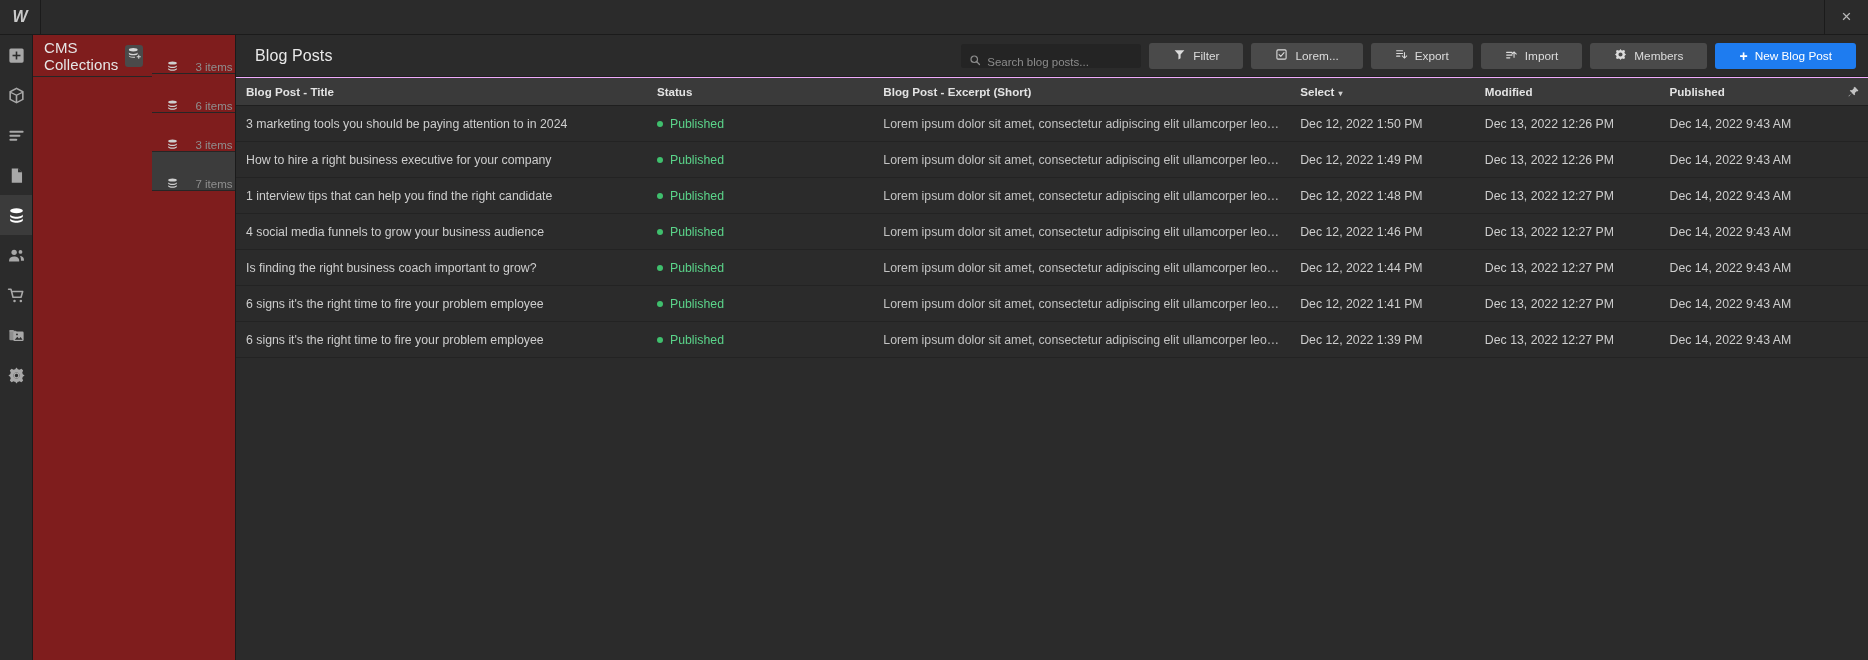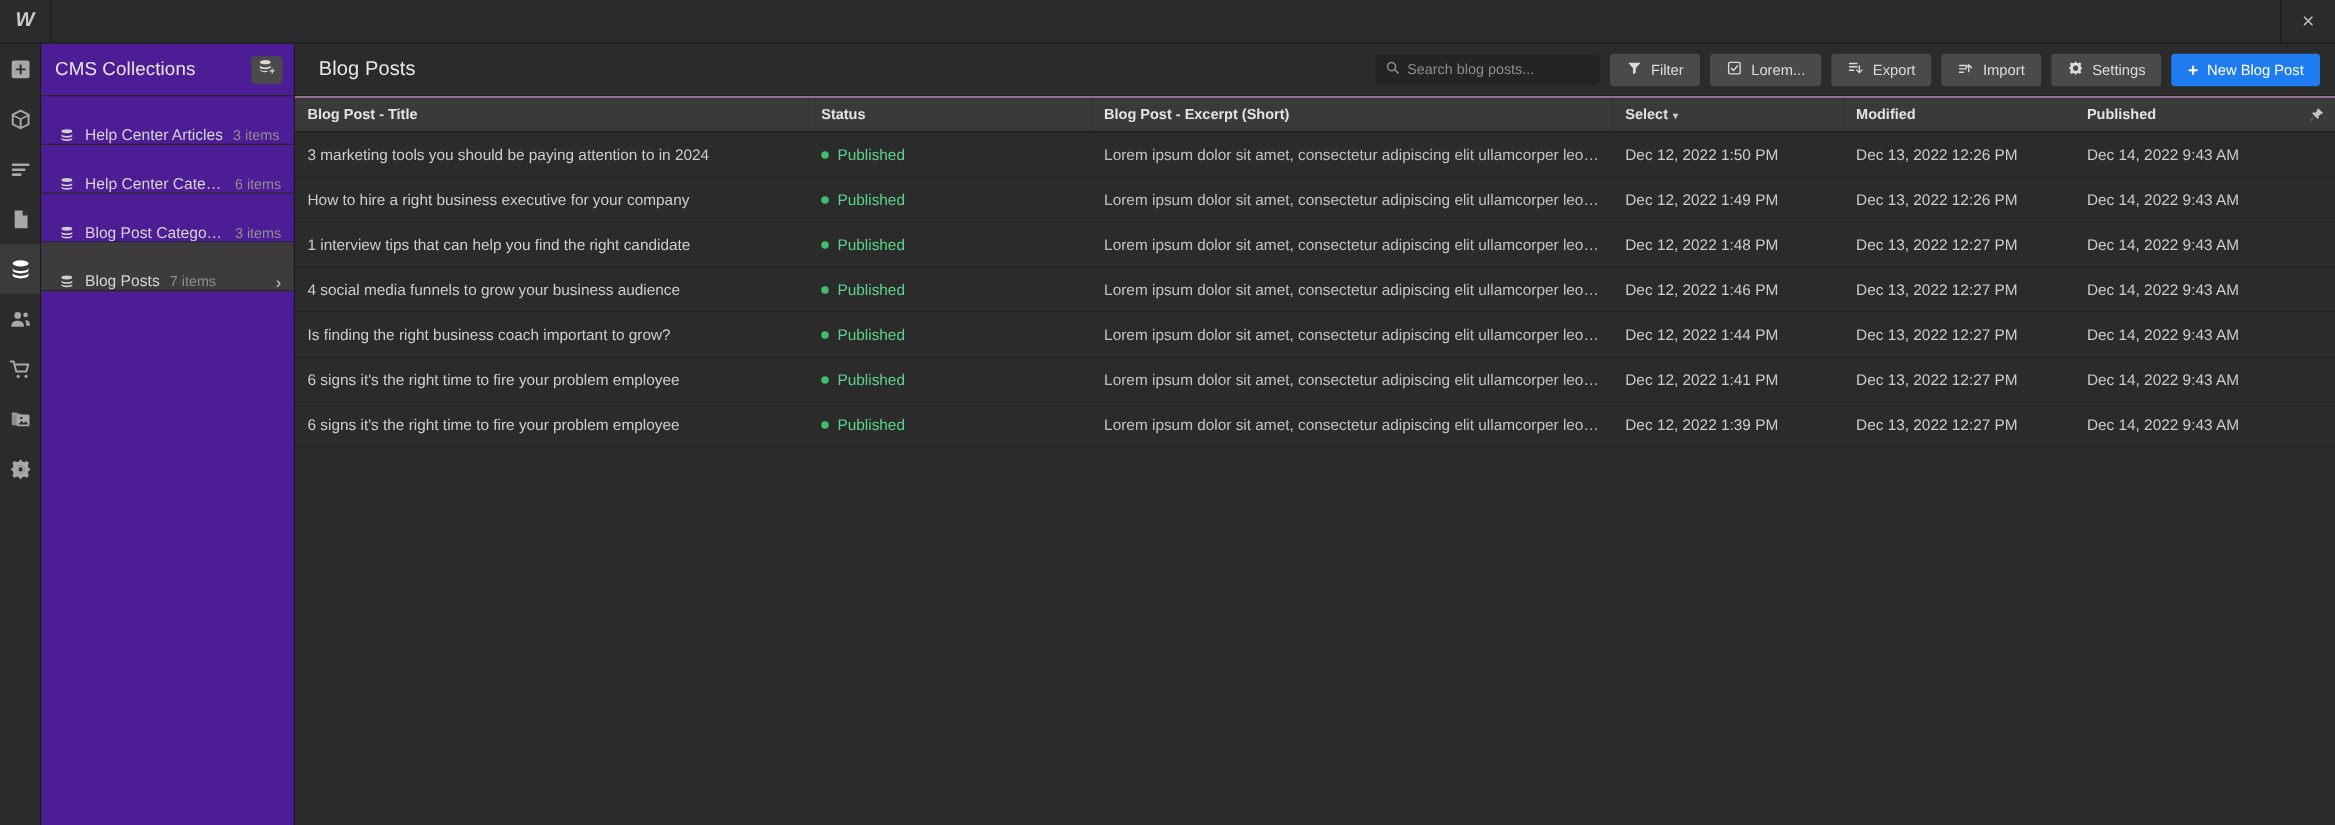--- a/index.html
+++ b/index.html
@@ -40,22 +40,22 @@
   }
   .rail-item {
     height: 40px; display: flex; align-items: center; justify-content: center;
     color: #a8a8a8;
   }
   .rail-item svg { width: 19px; height: 19px; display:block; }
   .rail-item.active { background: #3b3b3b; color: #ffffff; }
 
   
   .collections {
-    width: 203px; flex: 0 0 203px; background: #4c1d95;
-    border-right: 1px solid #1b1b1b; display: flex; flex-direction: column;
+    width: 203px; flex: 0 0 203px; background: #7f1d1d;
+    border-right: 1px solid #1b1b1b; display: flex; flex-direction: row;
   }
   .coll-head {
     height: 42px; flex:0 0 42px; display: flex; align-items: center;
     padding: 0 9px 0 11px; border-bottom: 1px solid #262626;
   }
   .coll-title { font-size: 15px; color: #e6e6e6; flex: 1 1 auto; letter-spacing: .1px;}
   .coll-add {
     width: 25px; height: 22px; border-radius: 3px; background: #4a4a4a;
     display: flex; align-items: center; justify-content: center; color: #d8d8d8;
   }
@@ -78,28 +78,28 @@
   .main { flex: 1 1 auto; display: flex; flex-direction: column; background: #2b2b2b; min-width: 0; }
 
   .toolbar {
     height: 42px; flex: 0 0 42px; display: flex; align-items: center;
     padding: 0 12px 0 19px; gap: 8px; border-bottom: 1px solid #1f1f1f;
   }
   .page-title { font-size: 16px; color: #e9e9e9; flex: 1 1 auto; letter-spacing:.1px;}
 
   .search {
     width: 180px; height: 24px; background: #242424; border-radius: 3px;
-    display: flex; align-items: center; gap: 6px; padding: 0 8px;
+    display: flex; align-items: flex-end; gap: 6px; padding: 0 8px;
     color: #8c8c8c; font-size: 11.5px;
   }
   .search svg { width: 12px; height: 12px; flex:0 0 12px; }
 
   .btn {
     height: 26px; border-radius: 3px; background: #4a4a4a; color: #dcdcdc;
-    display: flex; align-items: center; gap: 7px; padding: 0 13px;
+    display: flex; align-items: center; gap: 7px; padding: 0 24px;
     font-size: 11.8px; white-space: nowrap;
   }
   .btn svg { width: 13px; height: 13px; flex: 0 0 13px; }
   .btn.primary { background: #1e7cf0; color: #fff; }
   .btn.primary .plus { font-size: 14px; line-height: 1; font-weight: 600; }
 
   
   .table-wrap { flex: 1 1 auto; overflow: hidden; display: flex; flex-direction: column; }
   table { width: 100%; border-collapse: collapse; table-layout: fixed; }
   thead th {
@@ -350,21 +350,21 @@
           </span>
           <span>Import</span>
         </div>
 
         <div class="btn">
           <span>
             <svg viewBox="0 0 24 24" fill="currentColor">
                 <path d="M12 1.8 10.3 4a8.4 8.4 0 0 0-1.9.8L5.7 3.6 3.6 5.7l1.2 2.7c-.4.6-.6 1.2-.8 1.9L1.8 12l2.2 1.7c.2.7.4 1.3.8 1.9l-1.2 2.7 2.1 2.1 2.7-1.2c.6.4 1.2.6 1.9.8L12 22.2l1.7-2.2c.7-.2 1.3-.4 1.9-.8l2.7 1.2 2.1-2.1-1.2-2.7c.4-.6.6-1.2.8-1.9l2.2-1.7-2.2-1.7a8.4 8.4 0 0 0-.8-1.9l1.2-2.7-2.1-2.1-2.7 1.2a8.4 8.4 0 0 0-1.9-.8L12 1.8zm0 6.4a3.8 3.8 0 1 1 0 7.6 3.8 3.8 0 0 1 0-7.6z"></path>
               </svg>
           </span>
-          <span>Settings</span>
+          <span>Members</span>
         </div>
 
         <div class="btn primary">
           <span class="plus">+</span>
           <span>New Blog Post</span>
         </div>
       </div>
 
       <div class="table-wrap">
         <table>

